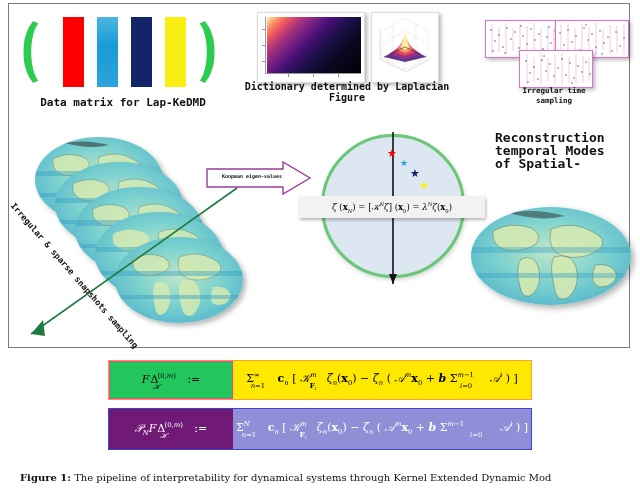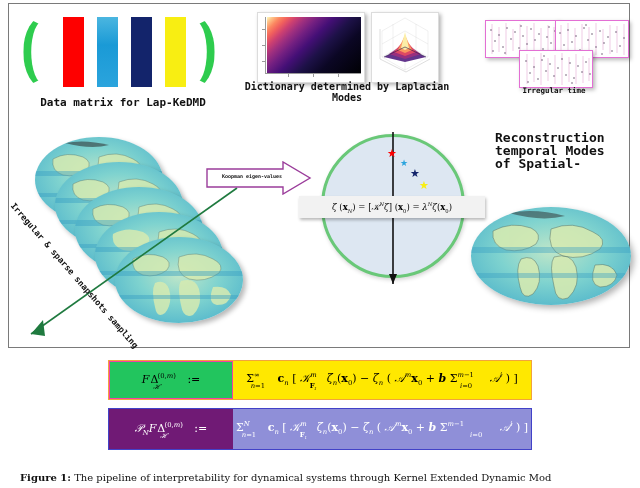--- a/index.html
+++ b/index.html
@@ -161,21 +161,21 @@
         <g stroke="#bdbdbd" stroke-width="0.5" fill="none">
           <path d="M8 46 L8 16"></path>
             <path d="M8 46 L34 59"></path>
             <path d="M34 59 L58 46"></path>
         </g>
       </svg>
     </div>
 
     <div class="dict-label">
       <div>Dictionary determined by Laplacian</div>
-      <div>Modes</div>
+      <div>Figure</div>
     </div>
   </div>
 
   <div class="irreg">
     <div class="tsbox ts1">
       <svg class="ts-svg" viewBox="0 0 72 36">
         <g stroke="#f1cfe8" stroke-width="1.1">
           <path d="M6 3 L6 33"></path>
             <path d="M13 6 L13 31"></path>
             <path d="M20 2 L20 34"></path>
@@ -284,20 +284,21 @@
           <circle cx="66" cy="11" r="0.8"></circle>
             <circle cx="70" cy="23" r="0.8"></circle>
           <circle cx="8" cy="31" r="0.8"></circle>
             <circle cx="24" cy="5" r="0.8"></circle>
             <circle cx="52" cy="32" r="0.8"></circle>
         </g>
       </svg>
     </div>
     <div class="irreg-label">
       <div>Irregular time</div>
+      <div>sampling</div>
     </div>
   </div>
 
   <div class="globe g0">
     <svg viewBox="0 0 128 86">
       <defs>
         <radialGradient id="og" cx="50%" cy="45%" r="70%">
           <stop offset="0%" stop-color="#bfe6c8"></stop>
             <stop offset="45%" stop-color="#7fd3cf"></stop>
           <stop offset="100%" stop-color="#46aecb"></stop>

